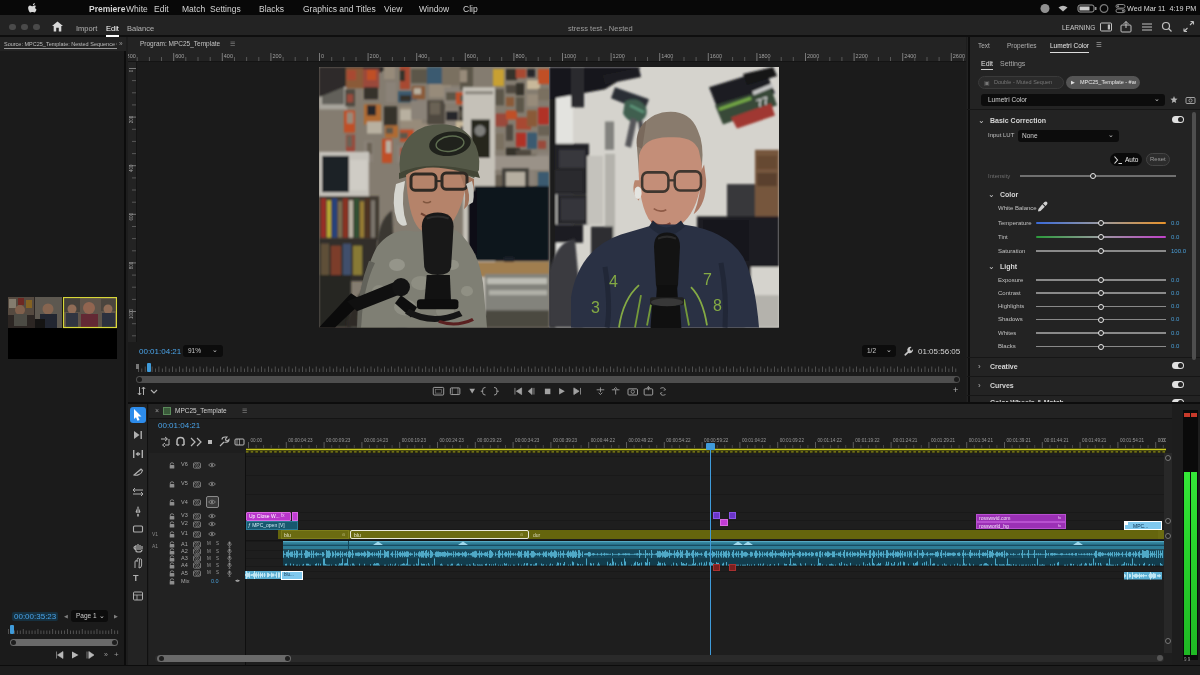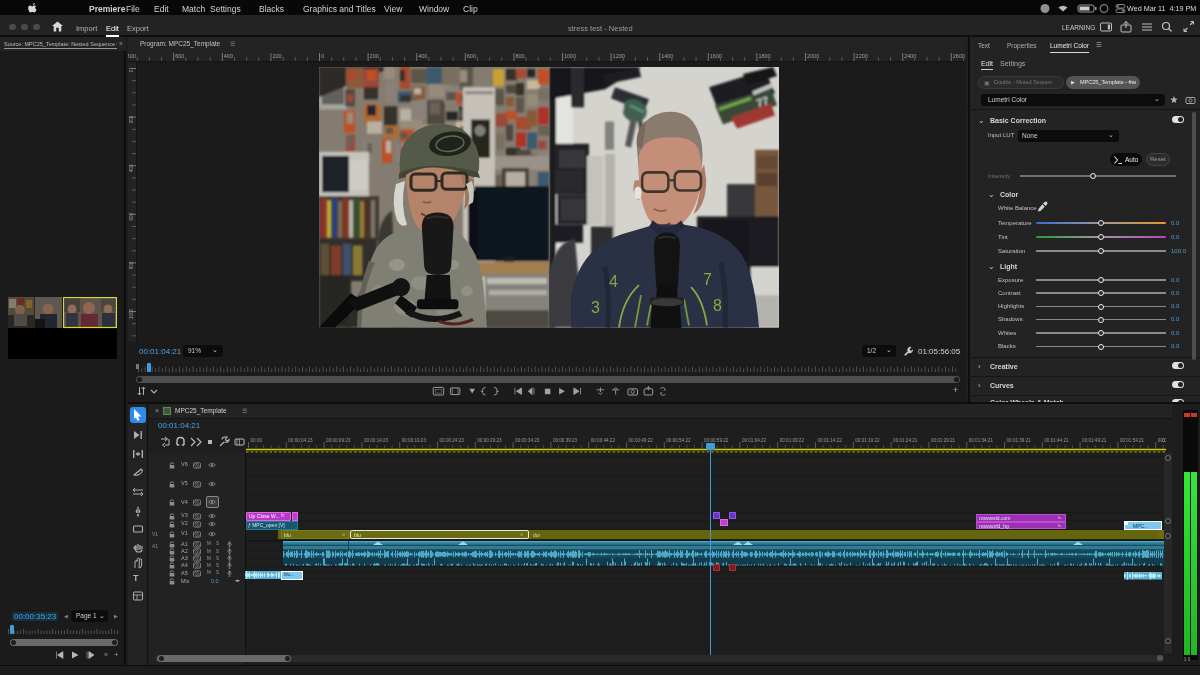--- a/index.html
+++ b/index.html
@@ -6,21 +6,21 @@
 body{font-family:"Liberation Sans",sans-serif;position:relative;}
 .abs{position:absolute;}
 .tx{position:absolute;white-space:nowrap;}
 </style></head><body>
 
 <div class="abs" style="left:0px;top:0px;width:1200px;height:15px;background:#080808;"></div>
 <svg class="abs" style="left:28px;top:3px" width="9" height="10" viewBox="0 0 9 10">
     <path d="M6.3 1.6 Q6.9 0.9 6.8 0 Q6 0.1 5.4 0.7 Q4.8 1.4 4.9 2.2 Q5.7 2.3 6.3 1.6 Z M6.7 2.5 Q5.6 2.4 5 2.9 Q4.5 3.2 4.2 3.2 Q3.9 3.2 3.4 2.9 Q2.7 2.5 2 2.5 Q0.5 2.6 0.2 4.3 Q-0.1 6 0.9 7.9 Q1.7 9.4 2.6 9.4 Q3.2 9.4 3.6 9.1 Q4 8.9 4.4 8.9 Q4.8 8.9 5.2 9.1 Q5.7 9.4 6.2 9.4 Q7.1 9.4 7.9 7.9 Q8.3 7.2 8.5 6.6 Q7.2 6 7.2 4.6 Q7.2 3.3 8.2 2.9 Q7.6 2.5 6.7 2.5 Z" fill="#d8d8d8"></path>
   </svg>
 <div class="tx" style="left:54px;top:3.5px;font-size:8.5px;color:#d4d4d4;font-weight:bold;margin-left:35px;">Premiere</div>
-<div class="tx" style="left:126px;top:3.5px;font-size:8.5px;color:#d4d4d4;font-weight:normal;">File</div>
+<div class="tx" style="left:126px;top:3.5px;font-size:8.5px;color:#d4d4d4;font-weight:normal;">White</div>
 <div class="tx" style="left:154px;top:3.5px;font-size:8.5px;color:#d4d4d4;font-weight:normal;">Edit</div>
 <div class="tx" style="left:182px;top:3.5px;font-size:8.5px;color:#d4d4d4;font-weight:normal;">Match</div>
 <div class="tx" style="left:210px;top:3.5px;font-size:8.5px;color:#d4d4d4;font-weight:normal;">Settings</div>
 <div class="tx" style="left:259px;top:3.5px;font-size:8.5px;color:#d4d4d4;font-weight:normal;">Blacks</div>
 <div class="tx" style="left:303px;top:3.5px;font-size:8.5px;color:#d4d4d4;font-weight:normal;">Graphics and Titles</div>
 <div class="tx" style="left:384px;top:3.5px;font-size:8.5px;color:#d4d4d4;font-weight:normal;">View</div>
 <div class="tx" style="left:419px;top:3.5px;font-size:8.5px;color:#d4d4d4;font-weight:normal;">Window</div>
 <div class="tx" style="left:463px;top:3.5px;font-size:8.5px;color:#d4d4d4;font-weight:normal;">Clip</div>
 <svg class="abs" style="left:1038px;top:3px" width="160" height="11" viewBox="0 0 160 11">
     <circle cx="7" cy="5.5" r="4.5" fill="#909090"></circle>
@@ -37,21 +37,21 @@
 <div class="tx" style="left:1127px;top:4px;font-size:7.2px;color:#dcdcdc;">Wed Mar 11&nbsp;&nbsp;4:19 PM</div>
 <div class="abs" style="left:0px;top:15px;width:1200px;height:22px;background:#232323;border-bottom:2px solid #0e0e0e;"></div>
 <div class="abs" style="left:9px;top:23.5px;width:6.5px;height:6.5px;background:#4a4a4a;border-radius:50%;"></div>
 <div class="abs" style="left:21px;top:23.5px;width:6.5px;height:6.5px;background:#4a4a4a;border-radius:50%;"></div>
 <div class="abs" style="left:33px;top:23.5px;width:6.5px;height:6.5px;background:#4a4a4a;border-radius:50%;"></div>
 <svg class="abs" style="left:52px;top:21px" width="11" height="11" viewBox="0 0 11 11">
     <path d="M5.5 0.5 L11 5 H9.3 V10.5 H6.8 V6.8 H4.2 V10.5 H1.7 V5 H0 Z" fill="#d8d8d8"></path>
   </svg>
 <div class="tx" style="left:76px;top:23.5px;font-size:7.5px;color:#b4b4b4;">Import</div>
 <div class="tx" style="left:106px;top:23.5px;font-size:7.5px;color:#ffffff;border-bottom:2px solid #fff;padding-bottom:2px;">Edit</div>
-<div class="tx" style="left:127px;top:23.5px;font-size:7.5px;color:#b4b4b4;">Export</div>
+<div class="tx" style="left:127px;top:23.5px;font-size:7.5px;color:#b4b4b4;">Balance</div>
 <div class="tx" style="left:568px;top:23.5px;font-size:7.5px;color:#9c9c9c;">stress test - Nested</div>
 <div class="tx" style="left:1062px;top:24px;font-size:6.5px;color:#c8c8c8;">LEARNING</div>
 <svg class="abs" style="left:1100px;top:21px" width="95" height="12" viewBox="0 0 95 12">
     <rect x="0.5" y="2" width="11" height="8" rx="1" fill="none" stroke="#c0c0c0"></rect>
     <rect x="7.8" y="3.5" width="2.2" height="5" fill="#c0c0c0"></rect>
     <rect x="21" y="4" width="10" height="7" rx="1" fill="none" stroke="#c0c0c0"></rect>
     <path d="M26 7 V0.5 M23.5 3 l2.5-2.5 2.5 2.5" stroke="#c0c0c0" fill="none"></path>
     <path d="M42 3 h10 M42 6 h10 M42 9 h10" stroke="#c0c0c0" stroke-width="1.2"></path>
     <circle cx="66" cy="5" r="3.5" fill="none" stroke="#c0c0c0" stroke-width="1.2"></circle>
     <path d="M68.5 7.5 l3 3" stroke="#c0c0c0" stroke-width="1.2"></path>

